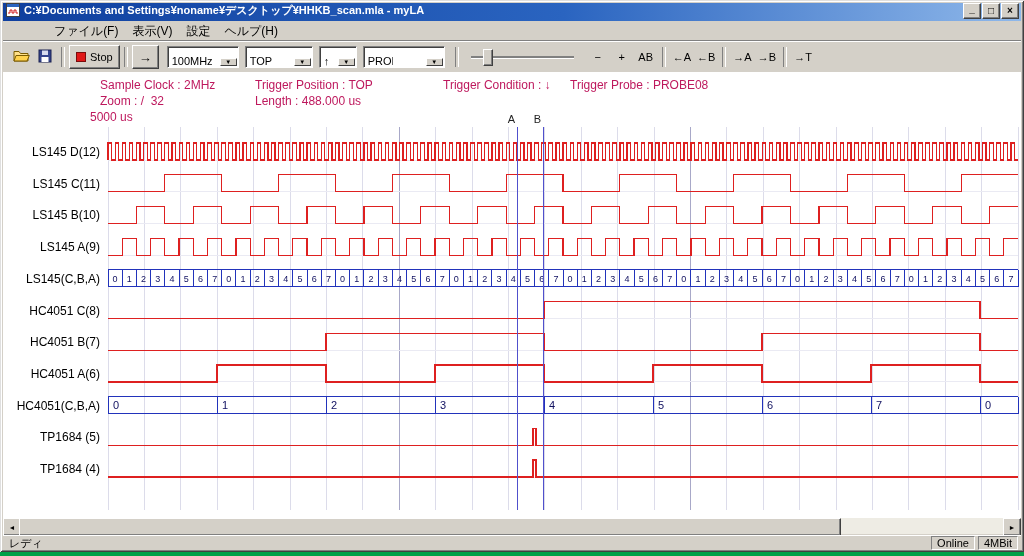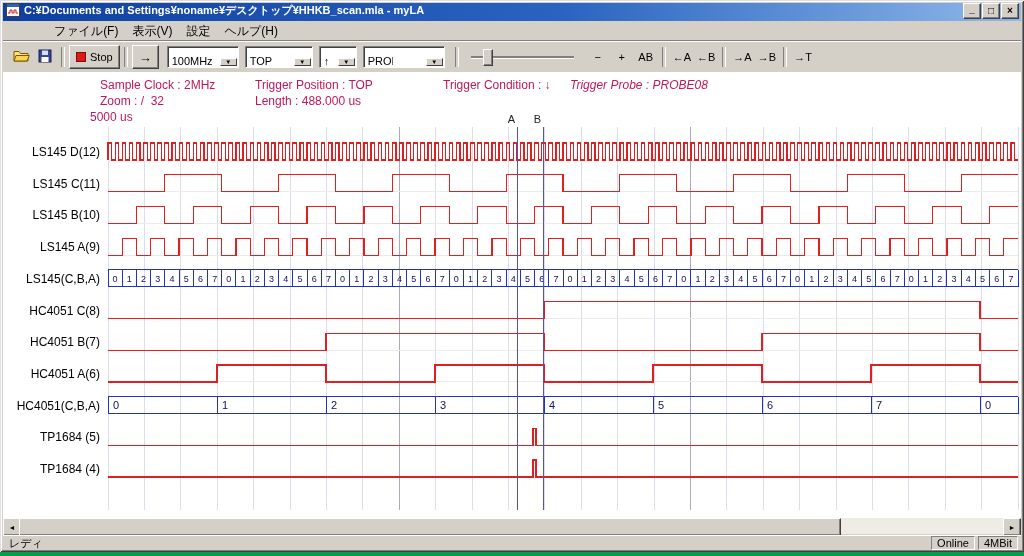--- a/index.html
+++ b/index.html
@@ -142,21 +142,21 @@
     <div class="tbtn-flat">→A</div>
     <div class="tbtn-flat">→B</div>
     <div class="tsep"></div>
     <div class="tbtn-flat">→T</div>
   </div>
 
   <div class="main">
     <span class="info-text" style="left:97px;top:6px;">Sample Clock : 2MHz</span>
     <span class="info-text" style="left:252px;top:6px;">Trigger Position : TOP</span>
     <span class="info-text" style="left:440px;top:6px;">Trigger Condition : ↓</span>
-    <span class="info-text" style="left:567px;top:6px;font-style:italic;">Trigger Probe : PROBE08</span>
+    <span class="info-text" style="left:567px;top:6px;">Trigger Probe : PROBE08</span>
     <span class="info-text" style="left:97px;top:22px;">Zoom : /  32</span>
     <span class="info-text" style="left:252px;top:22px;">Length : 488.000 us</span>
     <span class="info-text" style="left:87px;top:38px;">5000 us</span>
     <svg id="wave-svg" width="1018" height="446" viewBox="0 0 1018 446">
         <line x1="105.0" y1="55" x2="105.0" y2="438" stroke="#dcdcea"></line>
         <line x1="141.4" y1="55" x2="141.4" y2="438" stroke="#dcdcea"></line>
         <line x1="177.8" y1="55" x2="177.8" y2="438" stroke="#dcdcea"></line>
         <line x1="214.2" y1="55" x2="214.2" y2="438" stroke="#dcdcea"></line>
         <line x1="250.6" y1="55" x2="250.6" y2="438" stroke="#dcdcea"></line>
         <line x1="287.0" y1="55" x2="287.0" y2="438" stroke="#dcdcea"></line>

